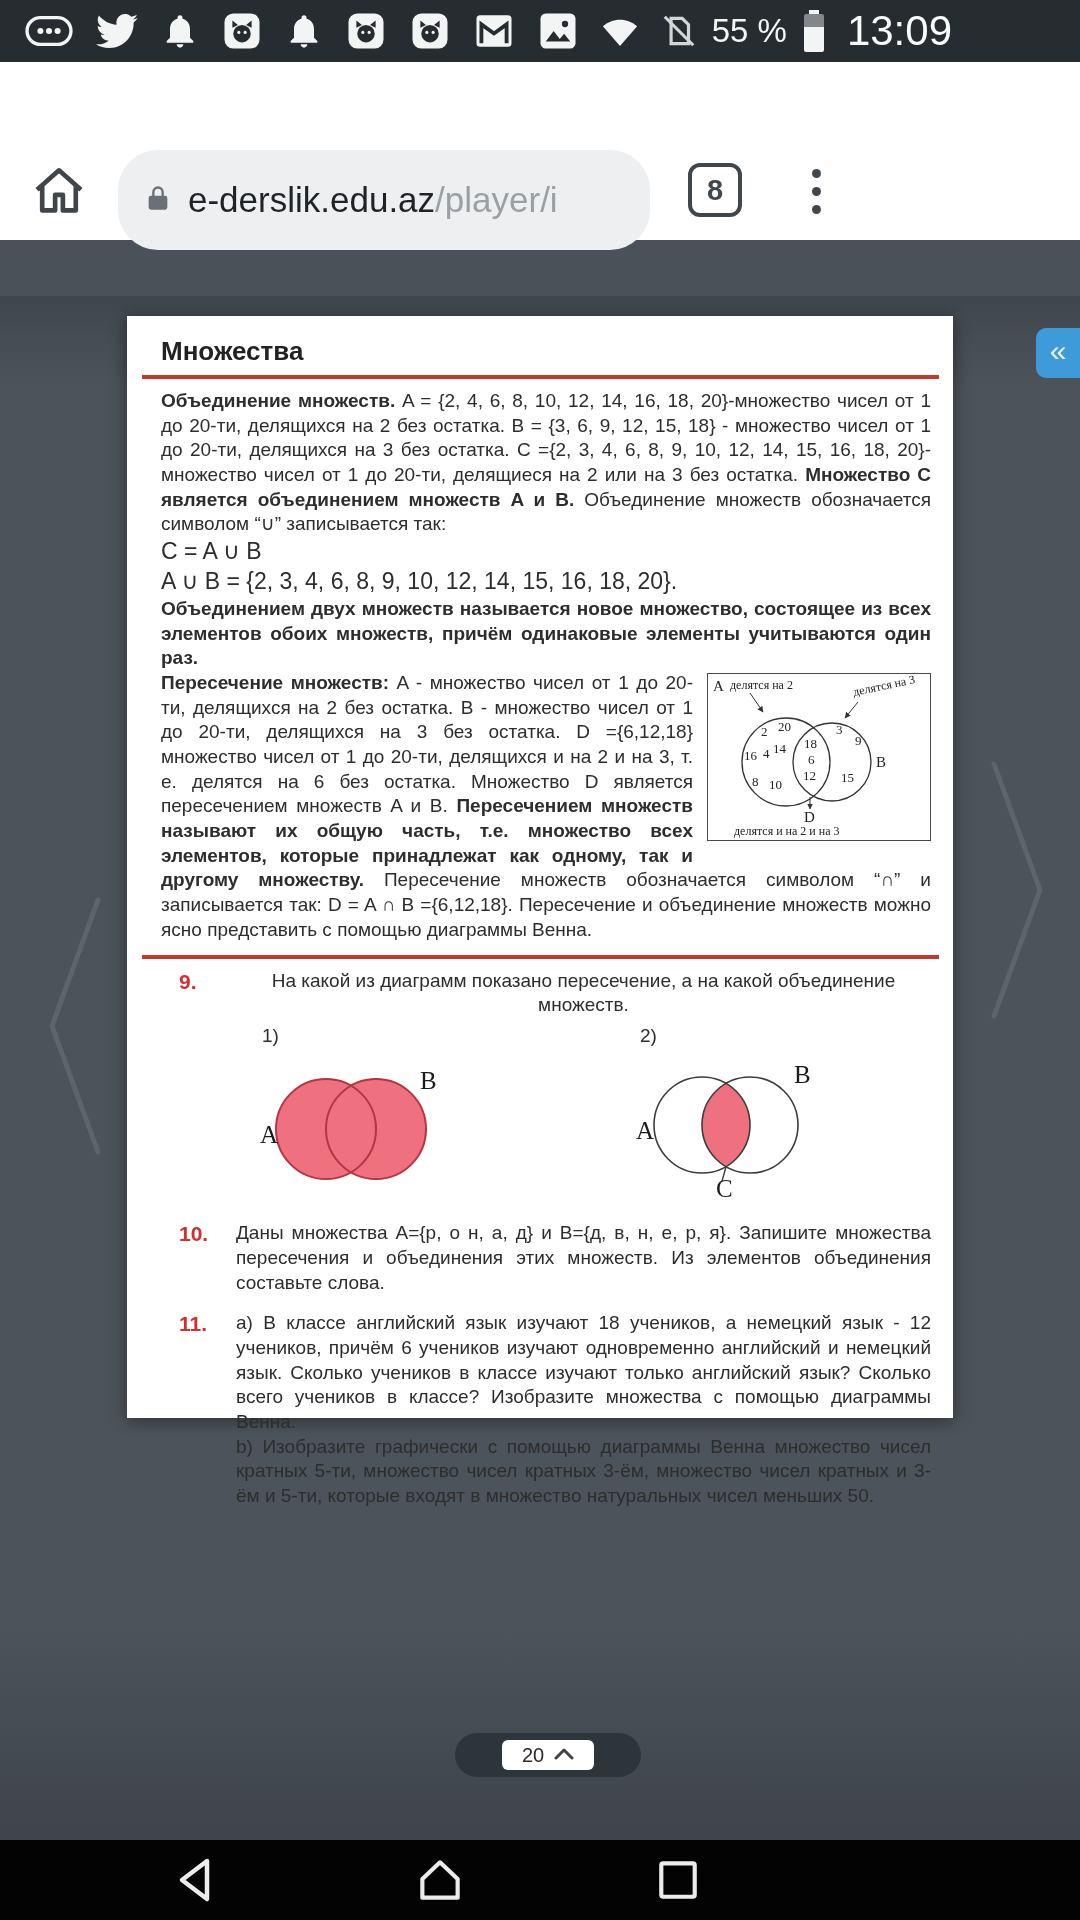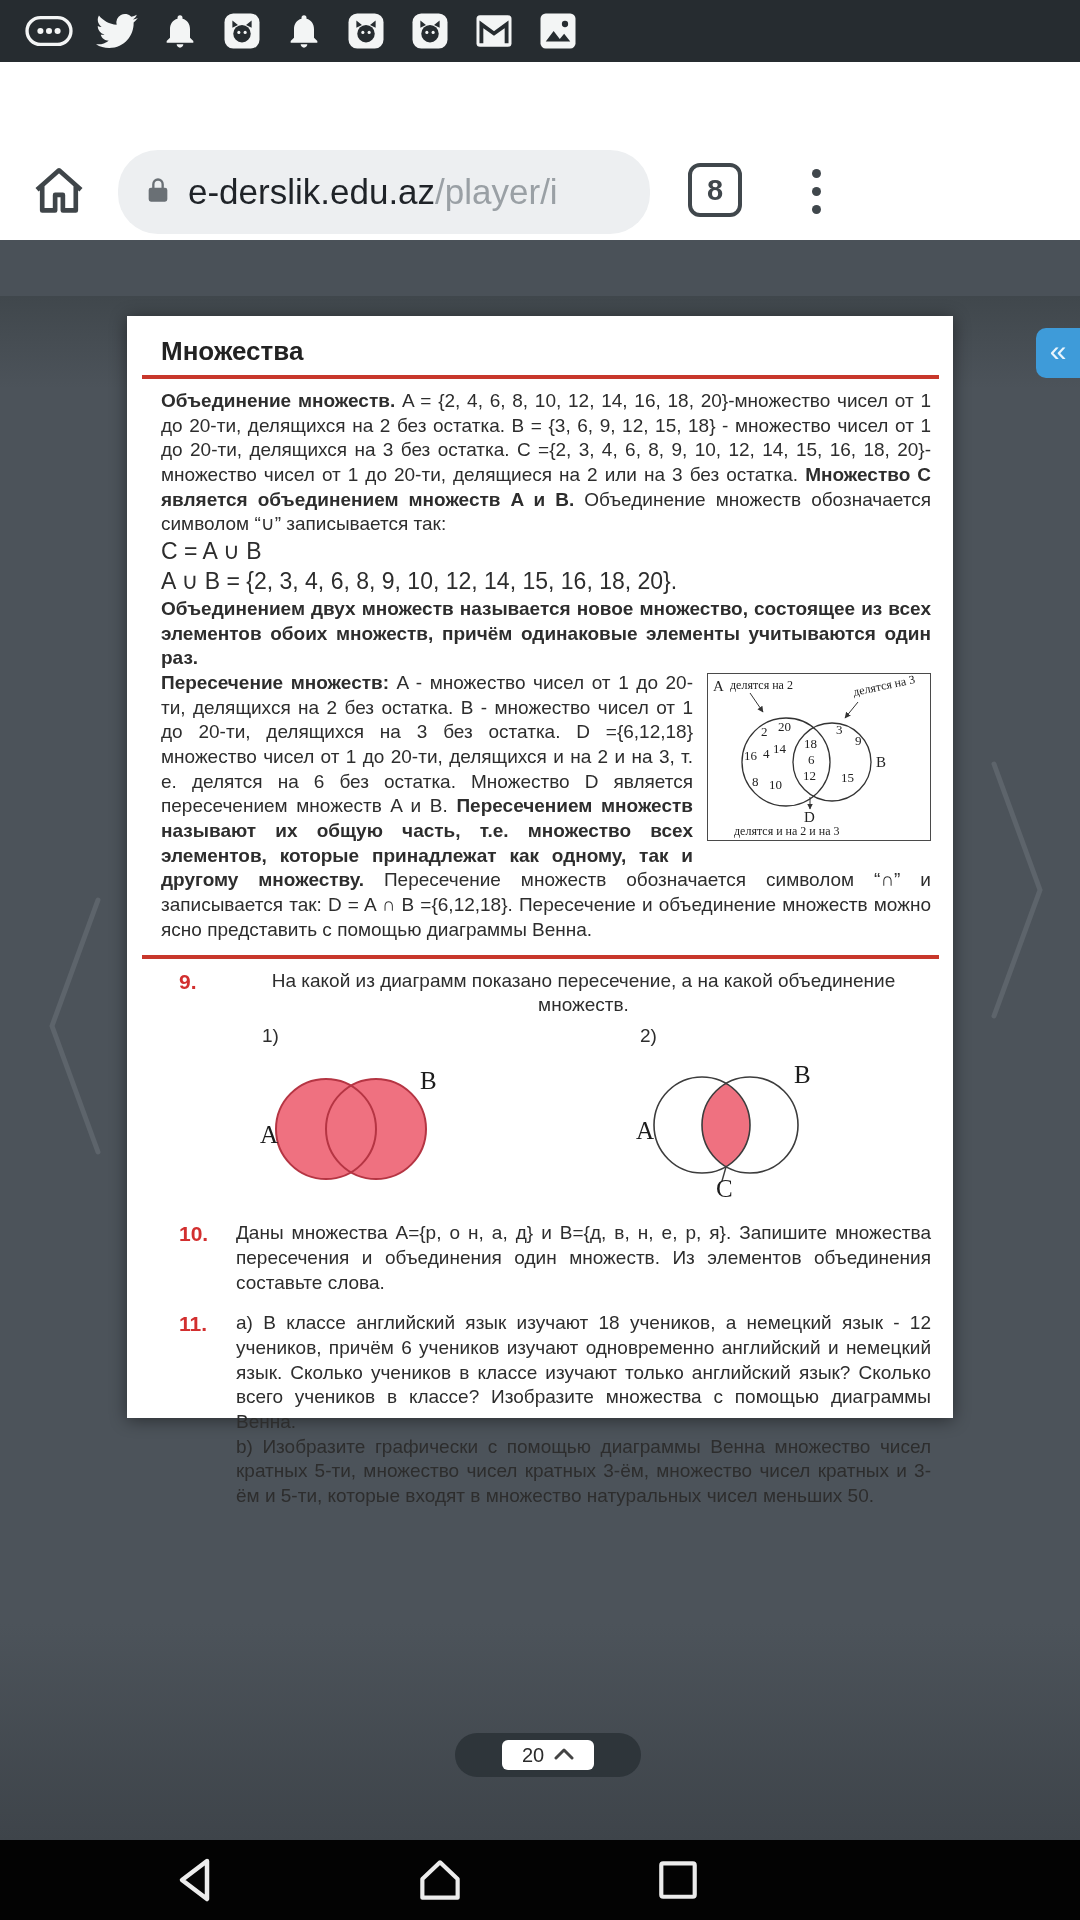--- a/index.html
+++ b/index.html
@@ -12,21 +12,21 @@
     display:flex; align-items:center; justify-content:space-between; padding:0 128px 0 24px; }
   .sb-left { display:flex; align-items:center; gap:20px; }
   .sb-right { display:flex; align-items:center; gap:14px; }
   .sb-icon { display:flex; align-items:center; }
   .sb-batt-text { color:#f4f6f6; font-size:33px; }
   .sb-time { color:#fbfcfc; font-size:42px; margin-left:6px; }
 
   
   .browser-bar { position:absolute; left:0; top:62px; width:1080px; height:178px; background:#ffffff; }
   .home-btn { position:absolute; left:28px; top:98px; width:62px; height:62px; background:none; border:none; }
-  .url-pill { position:absolute; left:118px; top:88px; width:532px; height:84px; border-radius:40px;
+  .url-pill { position:absolute; left:118px; top:88px; width:532px; height:100px; border-radius:40px;
     background:#edeff1; display:flex; align-items:center; padding:4px 26px; gap:16px;text-align:center; }
   .url-text { font-size:35px; white-space:nowrap; overflow:hidden; }
   .url-domain { color:#1f2328; }
   .url-path { color:#9aa0a5; }
   .tab-btn { position:absolute; left:688px; top:101px; width:54px; height:54px; border:4px solid #40474c;
     border-radius:12px; background:#fff; font-size:29px; font-weight:bold; color:#40474c;
     display:flex; align-items:center; justify-content:center; font-family:"Liberation Sans",sans-serif; }
   .menu-btn { position:absolute; left:796px; top:96px; width:40px; height:66px; background:none; border:none;
     display:flex; flex-direction:column; align-items:center; justify-content:center; gap:9px; }
   .menu-btn i { width:9px; height:9px; border-radius:50%; background:#40474c; display:block; }
@@ -146,20 +146,42 @@
             <path d="M4.8 19V8.2L12 13.4l7.2-5.2V19" fill="none" stroke="#262c30" stroke-width="2.2"></path>
           </svg>
       </span>
       <span class="sb-icon">
         <svg width="44" height="42" viewBox="0 0 24 24">
             <rect x="2" y="2" width="20" height="20" rx="3" fill="#f3f5f5"></rect>
             <path fill="#262c30" d="M5 18l4.5-6 3.5 4.5 2.5-3L19 18z"></path>
             <circle cx="16" cy="8" r="1.8" fill="#262c30"></circle>
           </svg>
       </span>
+    </div>
+    <div class="sb-right">
+      <span class="sb-icon">
+        <svg width="52" height="42" viewBox="0 0 24 24">
+            <path fill="#f3f5f5" d="M12 20.5 2.2 9.3C4.9 6.9 8.3 5.5 12 5.5s7.1 1.4 9.8 3.8z"></path>
+          </svg>
+      </span>
+      <span class="sb-icon">
+        <svg width="38" height="42" viewBox="0 0 24 24" opacity="0.85">
+            <path fill="none" stroke="#f3f5f5" stroke-width="2" d="M7 4h7l4 4v12H7z"></path>
+            <line x1="3" y1="3" x2="21" y2="21" stroke="#f3f5f5" stroke-width="2"></line>
+          </svg>
+      </span>
+      <span class="sb-batt-text">55 %</span>
+      <span class="sb-icon">
+        <svg width="26" height="46" viewBox="0 0 26 46">
+            <rect x="8" y="2" width="10" height="4" fill="#f3f5f5"></rect>
+            <rect x="3" y="6" width="20" height="38" rx="2" fill="#f3f5f5"></rect>
+            <rect x="3" y="6" width="20" height="13" fill="#262c30" opacity="0.55"></rect>
+          </svg>
+      </span>
+      <span class="sb-time">13:09</span>
     </div>
   </div>
 
   <div class="browser-bar">
     <button class="home-btn">
       <span>
         <svg width="62" height="62" viewBox="0 0 24 24">
             <path fill="none" stroke="#3f4549" stroke-width="1.8" stroke-linejoin="round" d="M3.5 11.5 12 4l8.5 7.5M5.5 10v9.5h5v-6h3v6h5V10"></path>
           </svg>
       </span>
@@ -267,21 +289,21 @@
                     <text x="80" y="148" class="venn-label">C</text>
                   </svg>
                 </div>
               </div>
             </div>
           </div>
 
           <div class="problem">
             <div class="p-num">10.</div>
             <div class="p-body">
-              <p>Даны множества A={р, о н, а, д} и B={д, в, н, е, р, я}. Запишите множества пересечения и объединения один множеств. Из элементов объединения составьте слова.</p>
+              <p>Даны множества A={р, о н, а, д} и B={д, в, н, е, р, я}. Запишите множества пересечения и объединения этих множеств. Из элементов объединения составьте слова.</p>
             </div>
           </div>
 
           <div class="problem">
             <div class="p-num">11.</div>
             <div class="p-body">
               <p>a) В классе английский язык изучают 18 учеников, а немецкий язык - 12 учеников, причём 6 учеников изучают одновременно английский и немецкий язык. Сколько учеников в классе изучают только английский язык? Сколько всего учеников в классе? Изобразите множества с помощью диаграммы Венна.</p>
               <p>b) Изобразите графически с помощью диаграммы Венна множество чисел кратных 5-ти, множество чисел кратных 3-ём, множество чисел кратных и 3-ём и 5-ти, которые входят в множество натуральных чисел меньших 50.</p>
             </div>
           </div>

